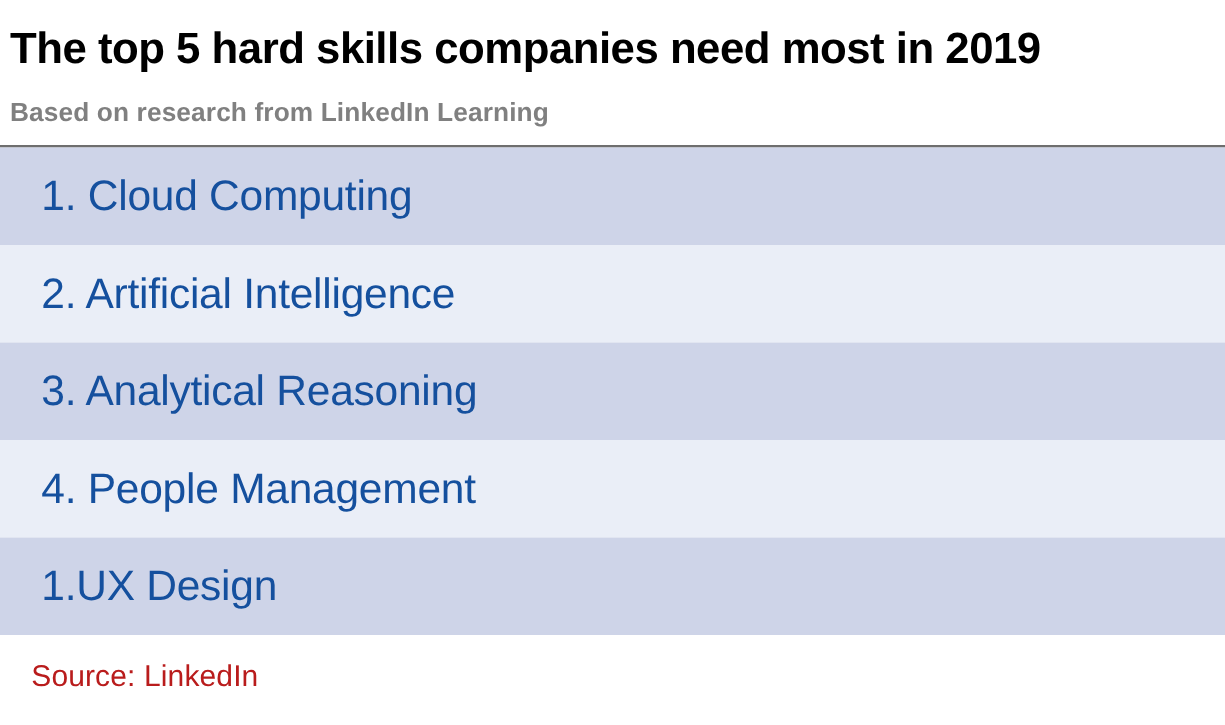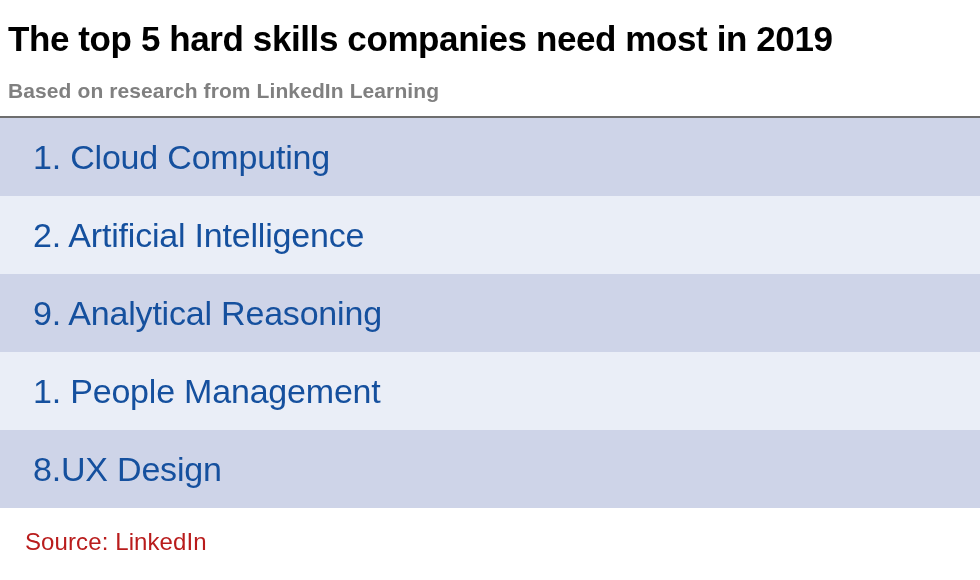--- a/index.html
+++ b/index.html
@@ -124,25 +124,25 @@
   <div class="top-rule"></div>
 
   <ul class="rank-list">
     <li class="rank-row shade-dark">
       <span class="rank-text">1. Cloud Computing</span>
     </li>
     <li class="rank-row shade-light">
       <span class="rank-text">2. Artificial Intelligence</span>
     </li>
     <li class="rank-row shade-dark">
-      <span class="rank-text">9. Analytical Reasoning</span>
+      <span class="rank-text">3. Analytical Reasoning</span>
     </li>
     <li class="rank-row shade-light">
-      <span class="rank-text">1. People Management</span>
+      <span class="rank-text">4. People Management</span>
     </li>
     <li class="rank-row shade-dark">
-      <span class="rank-text">8.UX Design</span>
+      <span class="rank-text">1.UX Design</span>
     </li>
   </ul>
 
   <div class="source">Source: LinkedIn</div>
 
 </div>
 
 </body></html>

